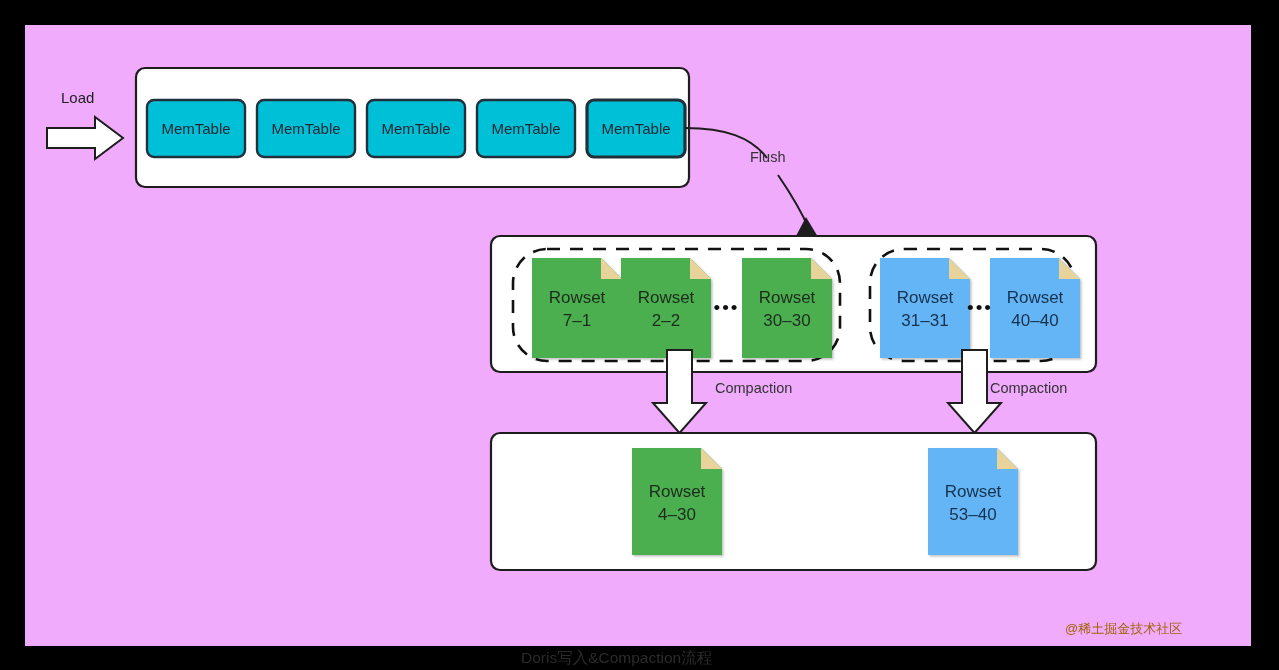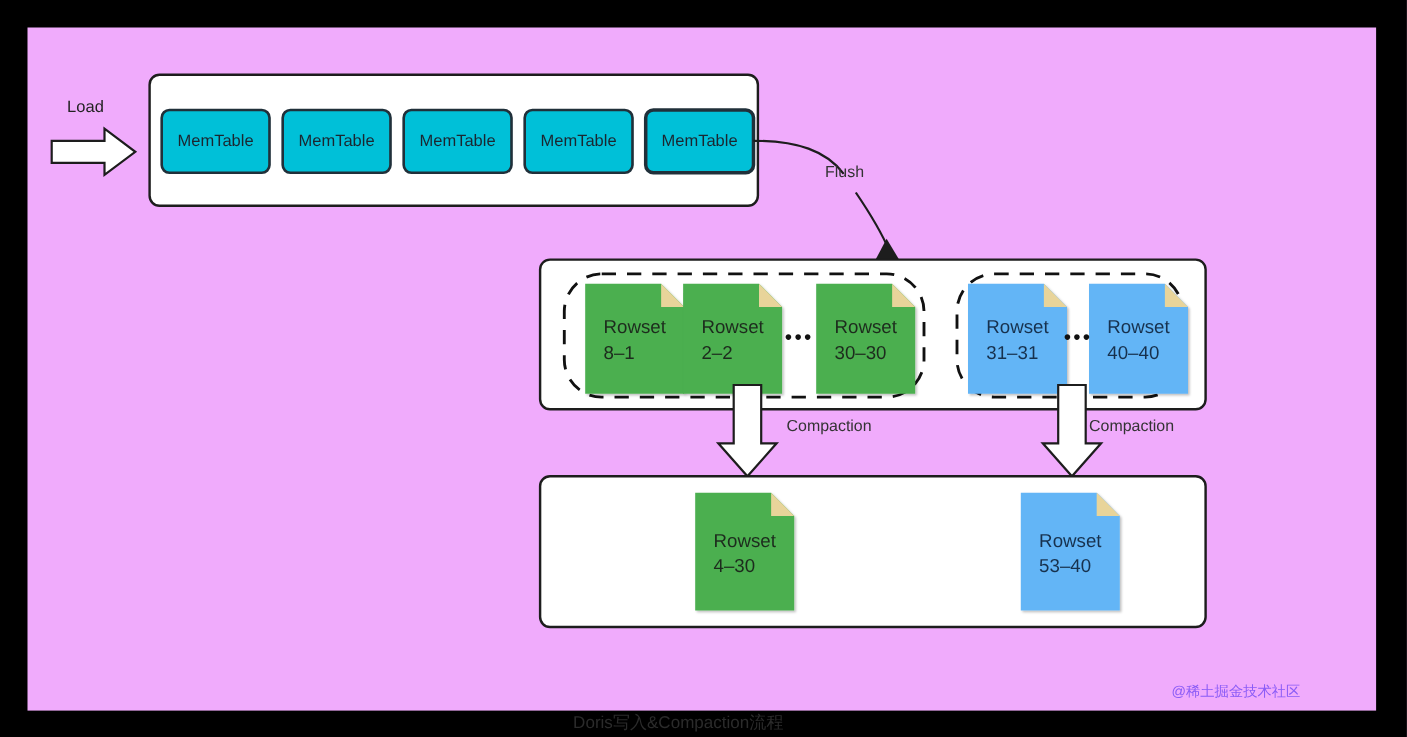--- a/index.html
+++ b/index.html
@@ -29,28 +29,28 @@
     font-size:17px; color:#1d2b1d; text-align:center;
     line-height:1.35;
   }
   .rowset-label.blue { color:#17314d; }
   .caption { font-size:15.5px; color:#2b2b2b;margin-top:44px; }
   .dots { font-size:19px; color:#111; letter-spacing:2px; }
   .flow-label { font-size:14.5px; color:#333; }
   .watermark {
     position:absolute;
     font-size:13px;
-    color:#8b5cf6;
+    color:#a16207;
     white-space:nowrap;
     left:1065px; top:620px;
   }
   .centerer {
     position:absolute;
     display:flex; align-items:center; justify-content:center;
-    text-align:left;
+    text-align:center;
   }
 </style>
 </head>
 <body>
 
 <div id="canvas">
 
   <svg id="svgroot" viewBox="0 0 1226 621">
     <defs>
       <filter id="softshadow" x="-30%" y="-30%" width="180%" height="180%">
@@ -149,21 +149,21 @@
   <div class="centerer memtable-label" style="left:232px; top:75px; width:98px; height:57px;">MemTable</div>
   <div class="centerer memtable-label" style="left:342px; top:75px; width:98px; height:57px;">MemTable</div>
   <div class="centerer memtable-label" style="left:452px; top:75px; width:98px; height:57px;">MemTable</div>
   <div class="centerer memtable-label" style="left:562px; top:75px; width:98px; height:57px;">MemTable</div>
 
   <div class="lbl flow-label" style="left:725px; top:124px;text-align:center;">Flush</div>
 
   <div class="centerer rowset-label" style="left:507px; top:254px; width:90px; height:62px;">
     <div>
       <div>Rowset</div>
-      <div>8–1</div>
+      <div>7–1</div>
     </div>
   </div>
   <div class="centerer rowset-label" style="left:596px; top:254px; width:90px; height:62px;">
     <div>
       <div>Rowset</div>
       <div>2–2</div>
     </div>
   </div>
   <div class="centerer rowset-label" style="left:717px; top:254px; width:90px; height:62px;">
     <div>

